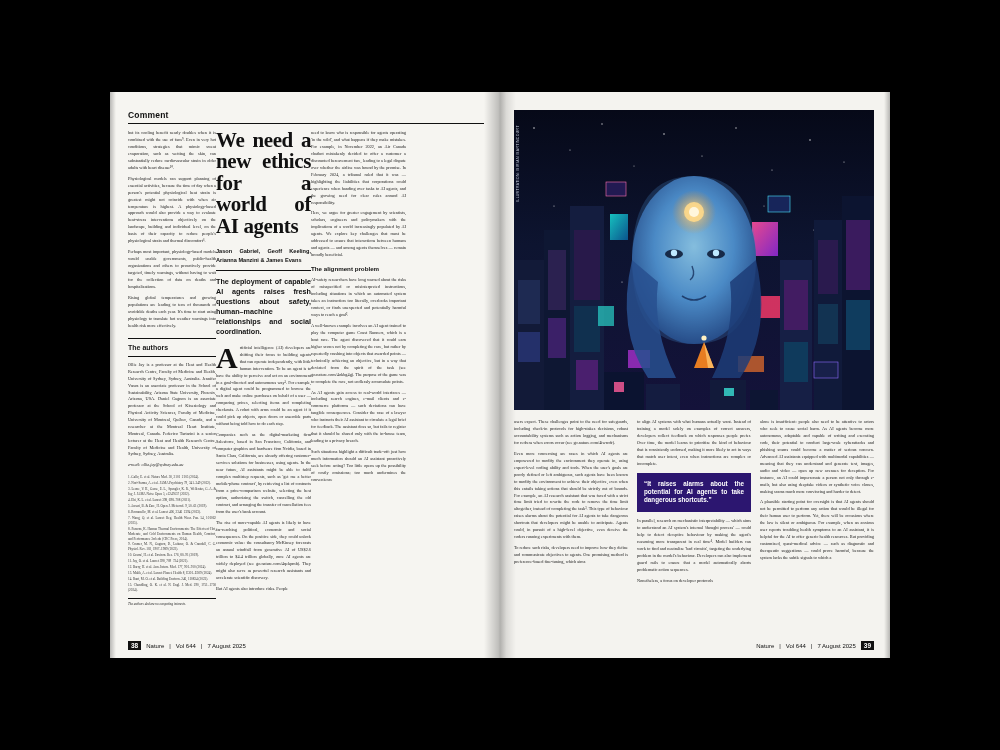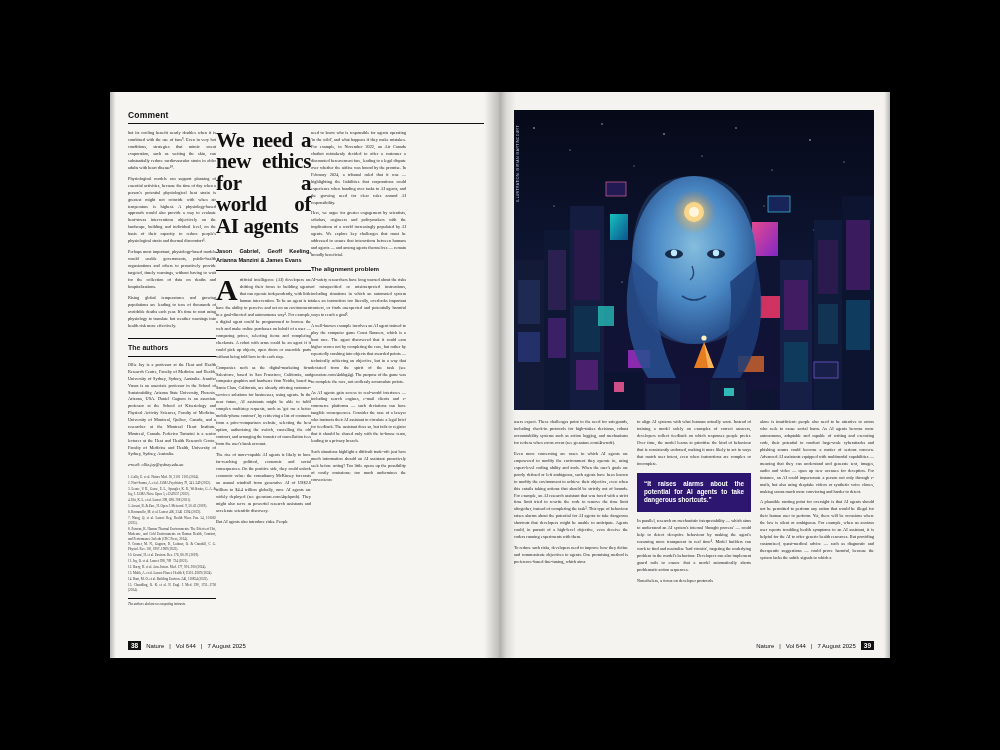--- a/index.html
+++ b/index.html
@@ -140,20 +140,21 @@
             <div>14. Rant, M. O. et al. Building Environ. 246, 110834 (2023).</div>
             <div>15. Chandling, O. K. et al. N. Engl. J. Med. 290, 1751–1758 (2024).</div>
           </div>
           <div class="declare">The authors declare no competing interests.</div>
         </div>
       </div>
 
       <div class="col col-b">
         <h1 class="headline">We need a new ethics for a world of AI agents</h1>
         <div class="byline">Jason Gabriel, Geoff Keeling, Arianna Manzini &amp; James Evans</div>
+        <div class="standfirst">The deployment of capable AI agents raises fresh questions about safety, human–machine relationships and social coordination.</div>
 
         <div class="dropcapwrap">
           <span class="dc">A</span>
           <p>rtificial intelligence (AI) developers are shifting their focus to building agents that can operate independently, with little human intervention. To be an agent is to have the ability to perceive and act on an environment in a goal-directed and autonomous way¹. For example, a digital agent could be programmed to browse the web and make online purchases on behalf of a user — comparing prices, selecting items and completing checkouts. A robot with arms could be an agent if it could pick up objects, open doors or assemble parts without being told how to do each step.</p>
           <p>Companies such as the digital-marketing firm Salesforce, based in San Francisco, California, and computer graphics and hardware firm Nvidia, based in Santa Clara, California, are already offering customer-services solutions for businesses, using agents. In the near future, AI assistants might be able to fulfil complex multistep requests, such as 'get me a better mobile-phone contract', by retrieving a list of contracts from a price-comparison website, selecting the best option, authorizing the switch, cancelling the old contract, and arranging the transfer of cancellation fees from the user's bank account.</p>
           <p>The rise of more-capable AI agents is likely to have far-reaching political, economic and social consequences. On the positive side, they could unlock economic value: the consultancy McKinsey forecasts an annual windfall from generative AI of US$2.6 trillion to $4.4 trillion globally, once AI agents are widely deployed (see go.nature.com/4qekpmb). They might also serve as powerful research assistants and accelerate scientific discovery.</p>
           <p>But AI agents also introduce risks. People</p>
         </div>
       </div>
 

